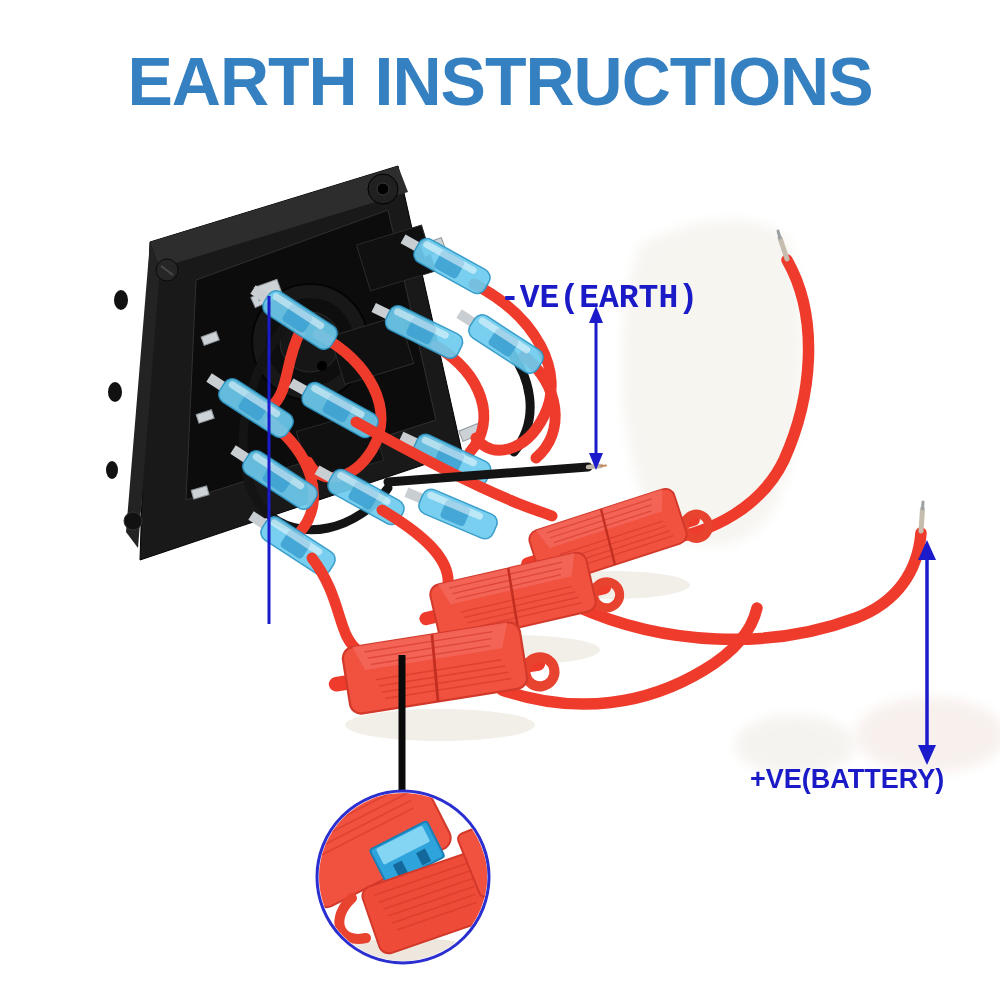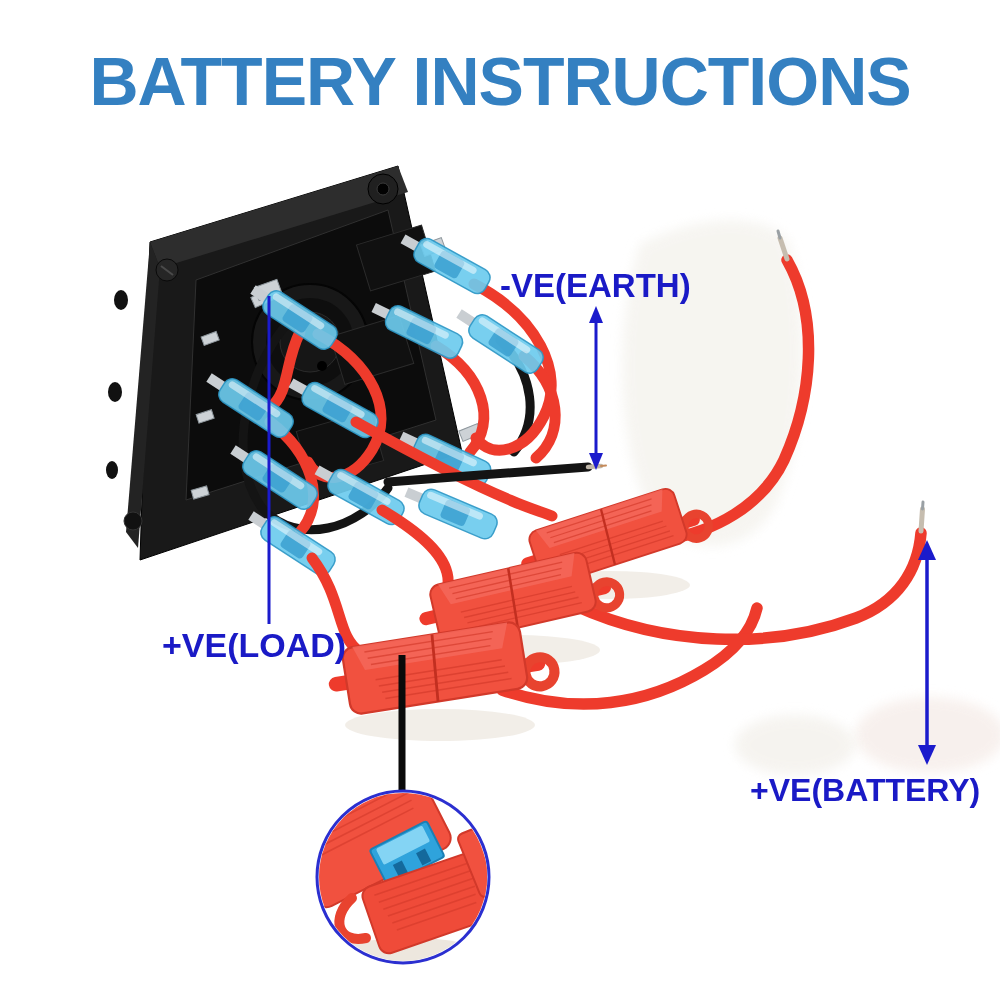--- a/index.html
+++ b/index.html
@@ -2,23 +2,23 @@
 <html><head>
 <meta charset="utf-8">
 <style>
   html,body{margin:0;padding:0;background:#fff;}
   .stage{position:relative;width:1000px;height:1000px;background:#fff;overflow:hidden;
          font-family:"Liberation Sans", sans-serif;}
   .stage svg{position:absolute;left:0;top:0;}
   .title{position:absolute;left:0;right:0;top:42px;text-align:center;font-weight:bold;
          font-size:68px;letter-spacing:-1px;color:#3480C1;white-space:nowrap;}
   .anno{position:absolute;font-weight:bold;font-size:33px;color:#1A1AC6;white-space:nowrap;line-height:1;}
-  #lbl-earth{left:500px;top:269px;}
+  #lbl-earth{left:500px;top:282px;font-family:Liberation Mono, monospace;}
   #lbl-load{left:162px;top:628px;font-size:34px;}
-  #lbl-battery{left:750px;top:766px;font-size:32px;margin-top:8px;}
+  #lbl-battery{left:750px;top:766px;font-size:27px;}
   #lbl-fuse{left:478px;top:924px;font-size:37px;color:#7272DC;}
 </style>
 </head>
 <body>
 
 <div class="stage">
 
 <svg width="1000" height="1000" viewBox="0 0 1000 1000">
   <defs>
     <filter id="soft" x="-40%" y="-40%" width="180%" height="180%">
@@ -194,18 +194,17 @@
         <path d="M-52,-26 H52 M-50,-18 H50 M-48,-10 H48 M-46,-2 H46 M-44,6 H44 M-42,14 H42" stroke="#D2392A" stroke-width="1.6" opacity="0.6" fill="none"></path>
       </g>
       <path d="M 352 898 C 330 918, 338 944, 366 938" fill="none" stroke="#E8432F" stroke-width="10" stroke-linecap="round"></path>
       <g transform="translate(482,862) rotate(-22)">
         <rect x="-14" y="-34" width="28" height="68" rx="6" fill="#F1513F" stroke="#D2392A" stroke-width="2"></rect>
       </g>
     </g>
   </g>
 </svg>
 
-<div class="title">BATTERY INSTRUCTIONS</div>
+<div class="title">EARTH INSTRUCTIONS</div>
 <div class="anno" id="lbl-earth">-VE(EARTH)</div>
-<div class="anno" id="lbl-load">+VE(LOAD)</div>
 <div class="anno" id="lbl-battery">+VE(BATTERY)</div>
 
 </div>
 
 </body></html>

